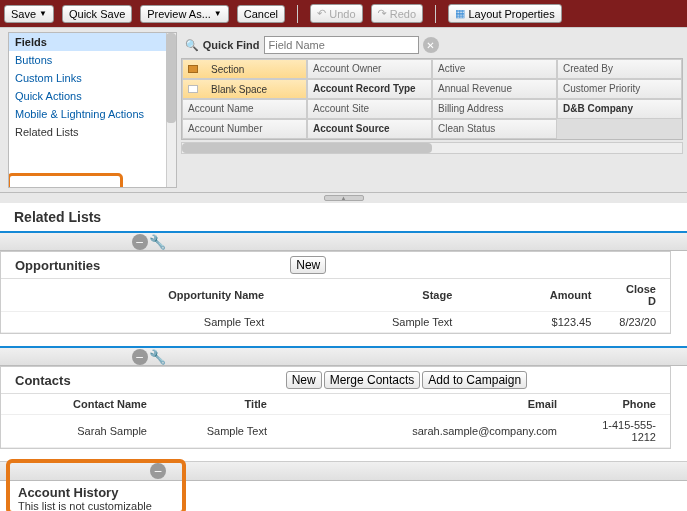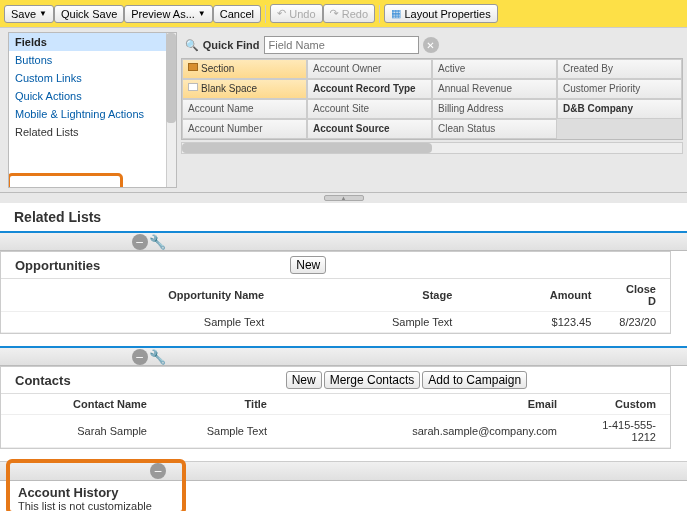--- a/index.html
+++ b/index.html
@@ -1,37 +1,37 @@
 <!DOCTYPE html>
 <html><head>
 <meta charset="utf-8">
 <style>
 *{box-sizing:border-box;margin:0;padding:0}
 body{font-family:Arial,Helvetica,sans-serif;font-size:11px;color:#333;background:#fff;width:687px;height:511px;overflow:hidden}
-.toolbar{display:flex;align-items:center;gap:0;padding:4px;border-bottom:1px solid #ccc;background:#fde047}
+.toolbar{display:flex;align-items:center;gap:8px;padding:4px;border-bottom:1px solid #ccc;background:#7f1d1d}
 .btn{background:linear-gradient(#fff,#e8e8e8);border:1px solid #999;border-radius:3px;padding:2px 6px;font-size:11px;cursor:pointer;white-space:nowrap;display:flex;align-items:center;gap:3px}
 .btn.disabled{color:#aaa}
 .btn .tri{font-size:8px}
 .sep{width:1px;height:18px;background:#ccc;margin:0 4px}
 .top-split{display:flex;height:165px;background:#e8e8e8;border-bottom:1px solid #bbb}
 .sidebar{width:170px;background:#fff;border:1px solid #bbb;margin:4px 0 4px 8px;overflow:hidden;position:relative}
 .sidebar-item{padding:3px 6px;cursor:pointer;color:#015ba7}
 .sidebar-item.sel{background:#cce5ff;font-weight:bold;color:#222}
 .sidebar-item.dim{color:#999}
 .sidebar-hl{position:absolute;left:-2px;width:116px;height:20px;border:3px solid #e67817;border-radius:5px;top:140px}
 .sb-scroll{position:absolute;right:0;top:0;bottom:0;width:10px;background:#eee;border-left:1px solid #ccc}
 .sb-thumb{position:absolute;right:0;top:0;width:10px;height:90px;background:#c5c5c5;border-radius:4px}
 .palette{flex:1;margin:4px;display:flex;flex-direction:column}
 .qf{display:flex;align-items:center;gap:4px;padding:4px}
 .qf-label{font-weight:bold}
 .qf-input{flex:0 0 155px;height:18px;border:1px solid #999;padding:1px 4px;font-size:11px}
 .qf-clear{width:16px;height:16px;border-radius:50%;background:#bbb;color:#fff;display:flex;align-items:center;justify-content:center;font-size:10px;cursor:pointer}
 .grid{display:grid;grid-template-columns:125px 125px 125px 125px;gap:0;background:#ddd;border:1px solid #bbb}
 .cell{background:linear-gradient(#f7f7f7,#e9e9e9);border:1px solid #ccc;padding:3px 5px;font-size:10px;color:#555;height:20px;white-space:nowrap;overflow:hidden}
-.cell.or{background:linear-gradient(#ffe9b8,#fdd98e);color:#333;display:flex;gap:3px}
+.cell.or{background:linear-gradient(#ffe9b8,#fdd98e);color:#333;display:flex;align-items:center;gap:13px}
 .cell.bold{font-weight:bold;color:#333}
 .pscroll{height:12px;background:#eee;border:1px solid #ccc;margin-top:2px;position:relative}
 .pscroll-thumb{position:absolute;left:0;top:0;width:250px;height:10px;background:#c5c5c5;border-radius:4px}
 .splitter{height:10px;background:#e8e8e8;display:flex;justify-content:center;align-items:center}
 .splitter-h{width:40px;height:6px;background:#d0d0d0;border:1px solid #aaa;border-radius:2px;display:flex;justify-content:center;align-items:center;font-size:6px;color:#888}
 .section-hdr{padding:6px 14px;font-size:14px;font-weight:bold}
 .rl-bar{background:linear-gradient(#f0f0f0,#e0e0e0);height:20px;border-top:2px solid #1589d6;border-bottom:1px solid #bbb;display:flex;align-items:center;justify-content:flex-end;padding-right:520px;gap:2px}
 .circ{width:16px;height:16px;border-radius:50%;background:#999;color:#fff;display:flex;align-items:center;justify-content:center;font-size:12px;cursor:pointer}
 .wrench{color:#999;font-size:14px}
 .rl-block{border:1px solid #ccc;margin:0 16px 12px 0}
@@ -178,21 +178,21 @@
       <button class="btn">Merge Contacts</button>
       <button class="btn">Add to Campaign</button>
     </div>
   </div>
   <table class="tbl">
     <tbody>
         <tr>
       <th style="width:160px">Contact Name</th>
       <th style="width:120px">Title</th>
       <th style="width:290px">Email</th>
-      <th>Custom</th>
+      <th>Phone</th>
     </tr>
     <tr>
       <td>Sarah Sample</td>
       <td>Sample Text</td>
       <td>sarah.sample@company.com</td>
       <td>1-415-555-1212</td>
     </tr>
   </tbody>
     </table>
 </div>

